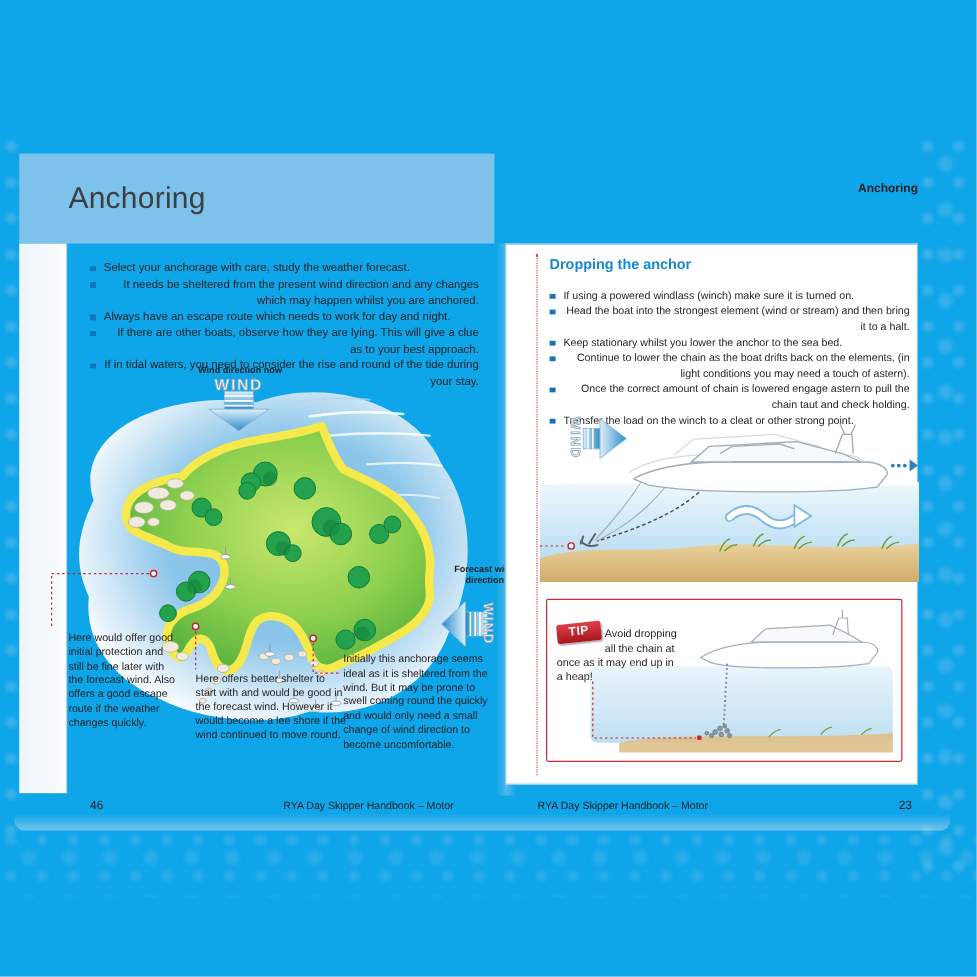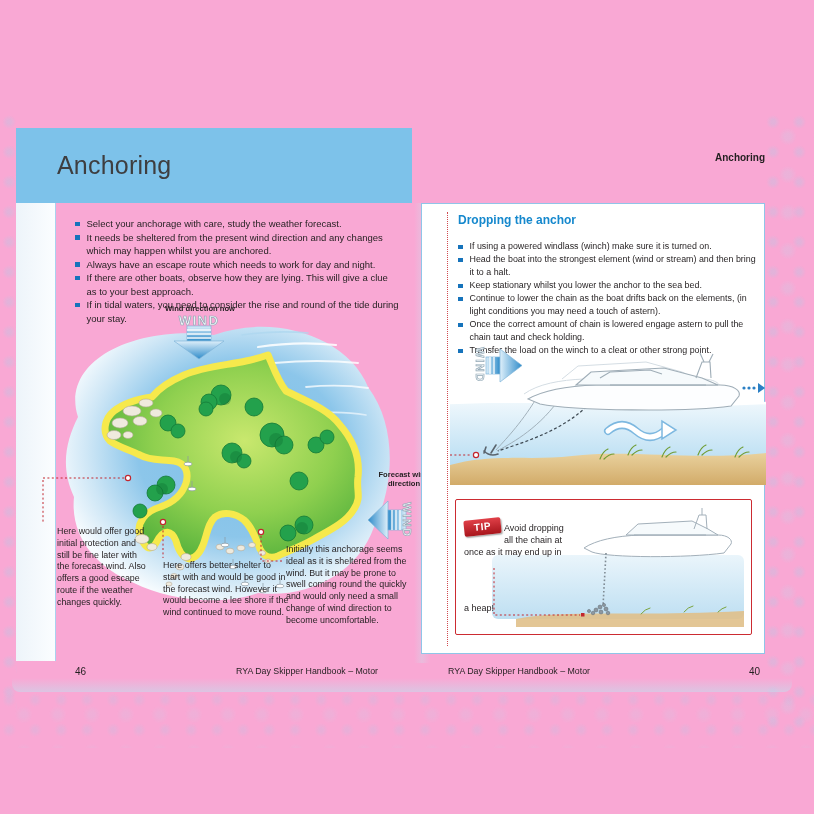--- a/index.html
+++ b/index.html
@@ -1,17 +1,17 @@
 <!DOCTYPE html>
 <html><head>
 <meta charset="utf-8">
 <style>
   html,body{margin:0;padding:0;background:#ffffff;}
   body{font-family:"Liberation Sans",sans-serif;color:#231f20;}
-  .screen{position:relative;width:814px;height:814px;background:#f9a8d4;overflow:hidden;}
+  .screen{position:relative;width:814px;height:814px;background:#0ea5e9;overflow:hidden;}
   .abs{position:absolute;}
 
   
   .edge{position:absolute;pointer-events:none;
     background-image:radial-gradient(circle at 35% 40%, rgba(168,205,233,.35) 2px, rgba(168,205,233,0) 7px),
                      radial-gradient(circle at 70% 70%, rgba(188,216,238,.28) 3px, rgba(188,216,238,0) 9px);
     background-size:26px 30px, 34px 38px; opacity:.8;}
   .edge.left{left:0;top:110px;width:17px;height:600px;}
   .edge.right{left:764px;top:110px;width:50px;height:620px;}
   .edge.bottom{left:0;top:688px;width:814px;height:60px;opacity:.55;}
@@ -21,21 +21,21 @@
     background:linear-gradient(to right, rgba(255,255,255,0), rgba(205,222,236,.35), rgba(255,255,255,0));}
 
   
   .banner{left:16px;top:128px;width:396px;height:75px;background:#7dc2ea;}
   .banner h1{margin:0;padding:23px 0 0 41px;font-size:25px;font-weight:400;color:#3e3e40;letter-spacing:.2px;}
   .left-edge-strip{left:16px;top:203px;width:39px;height:458px;
     background:linear-gradient(to right,#edf4fa,#fbfdff);border-right:1px solid #a9d2ef;}
 
   .bullets-left{left:75px;top:217px;width:324px;font-size:9.5px;line-height:13.5px;}
   .bullets-right{left:458px;top:240px;width:300px;font-size:8.9px;line-height:13px;}
-  .bullet{display:flex;align-items:flex-start;}
+  .bullet{display:flex;align-items:flex-start;text-align:right;}
   .bullet .sq{flex:0 0 auto;width:4.5px;height:4.5px;background:#1673bb;margin:4.5px 7px 0 0;}
   .bullet .btxt{display:block;}
 
   .wind-label{font-size:7.6px;font-weight:bold;color:#231f20;text-align:center;line-height:8.6px;}
   .caption{font-size:8.9px;line-height:11.8px;color:#231f20;}
   .cap1{left:57px;top:526px;width:94px;}
   .cap2{left:163px;top:560px;width:126px;}
   .cap3{left:286px;top:544px;width:122px;}
 
   .footer{top:666px;font-size:8.8px;color:#231f20;}
@@ -45,21 +45,21 @@
   .running-head{left:615px;top:152px;width:150px;text-align:right;font-weight:bold;font-size:10px;color:#231f20;}
   .content-box{left:421px;top:203px;width:342px;height:449px;border:1px solid #8fc5e8;background:#ffffff;}
   .red-margin{position:absolute;left:25px;top:8px;height:434px;width:0;border-left:1px dotted #d0494f;}
   .section-heading{position:absolute;left:36px;top:9px;margin:0;font-size:12px;font-weight:bold;color:#1588cd;}
 
   .tip-box{left:455px;top:499px;width:295px;height:134px;border:1.5px solid #cc2b31;border-radius:2px;background:#fff;}
   .tip-badge{position:absolute;left:8px;top:19px;width:37px;height:16px;background:linear-gradient(#e04048,#a8151c);
     color:#fff;font-weight:bold;font-size:10px;text-align:center;line-height:16px;transform:rotate(-6deg);
     border-radius:2px;box-shadow:1px 1.5px 1.5px rgba(0,0,0,.35);letter-spacing:.5px;}
   .tip-line{position:absolute;font-size:9px;line-height:12px;color:#231f20;white-space:nowrap;}
-  .tl0{left:48px;top:22px;} .tl1{left:48px;top:34px;text-align:right;} .tl2{left:8px;top:46px;} .tl3{left:8px;top:58px;margin-top:44px;}
+  .tl0{left:48px;top:22px;} .tl1{left:48px;top:34px;text-align:right;} .tl2{left:8px;top:46px;} .tl3{left:8px;top:58px;}
 
   svg text.windword{font-family:"Liberation Sans",sans-serif;font-weight:bold;
     fill:#f4f9fc;stroke:#93a8b5;stroke-width:.7px;letter-spacing:1.5px;}
 </style>
 </head>
 <body>
 
 <div class="screen">
 
   <div class="edge left abs"></div>
@@ -421,16 +421,16 @@
     </svg>
     <div class="tip-badge">TIP</div>
     <div class="tip-line tl0">Avoid dropping</div>
     <div class="tip-line tl1">all the chain at</div>
     <div class="tip-line tl2">once as it may end up in</div>
     <div class="tip-line tl3">a heap!</div>
   </div>
 
   <div class="footer abs" style="left:448px;">RYA Day Skipper Handbook – Motor</div>
   <div class="footer abs" style="left:725px;width:35px;text-align:right;">
-    <span class="pnum">40</span>
+    <span class="pnum">23</span>
   </div>
 
 </div>
 
 </body></html>

